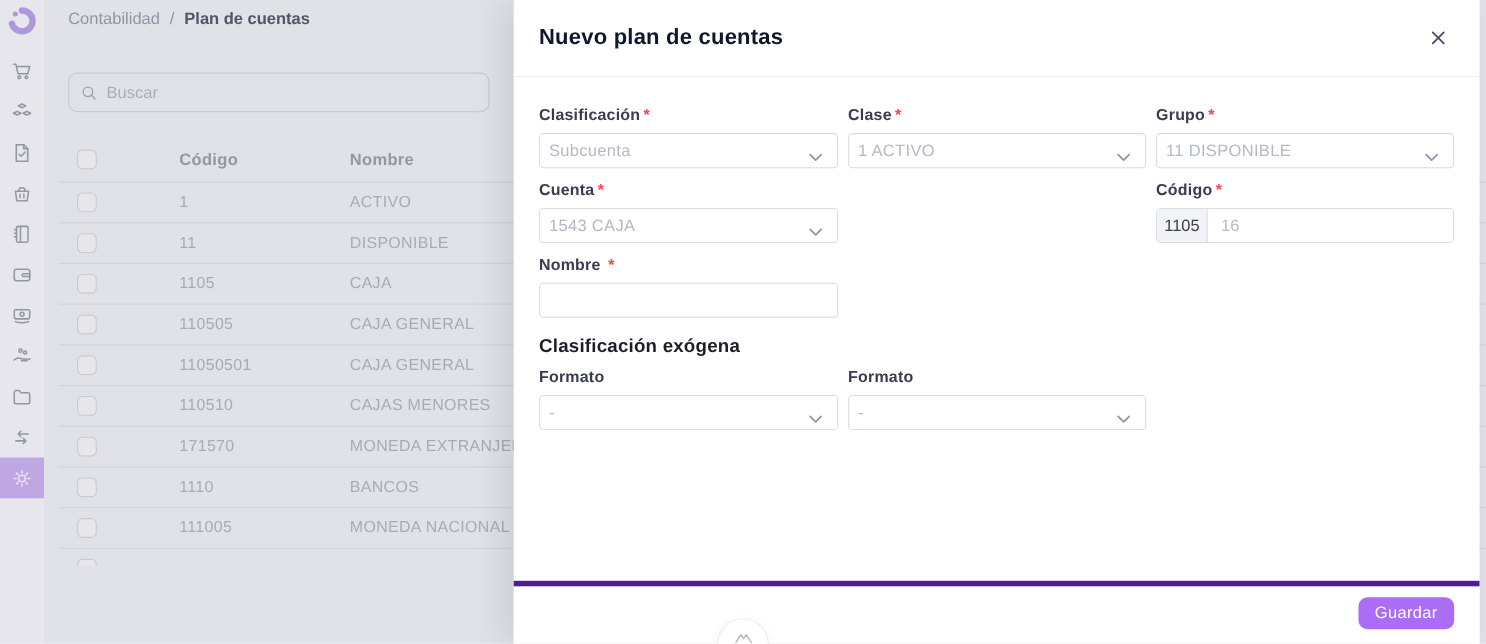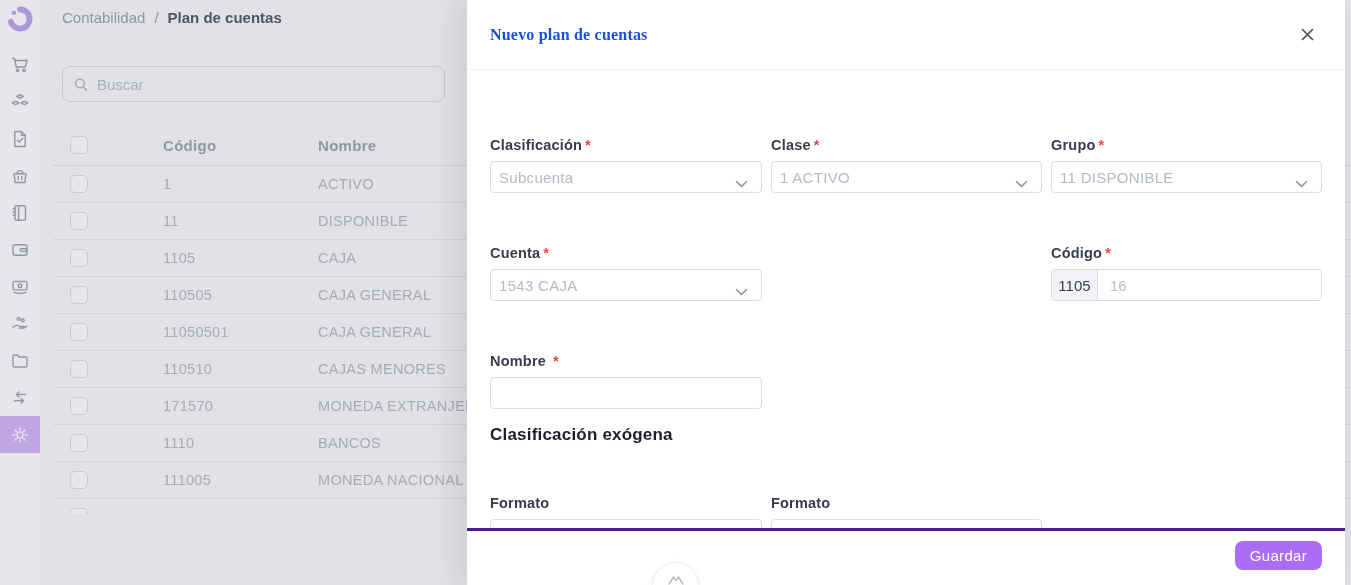--- a/index.html
+++ b/index.html
@@ -46,34 +46,34 @@
 
   
   .overlay { position:absolute; inset:0; background:rgba(28,30,55,0.07); z-index:5; }
 
   
   .modal { position:absolute; left:467px; top:0; width:878px; height:585px;
     background:#ffffff; z-index:10; box-shadow:-10px 0 28px rgba(20,20,40,.10); }
   .modal-header { height:70px; display:flex; align-items:center;
     justify-content:space-between; padding:0 26px 0 23px;
     border-bottom:1px solid #eef0f4; }
-  .modal-title { font-size:16px; font-weight:bold; color:#1d4ed8;
-    letter-spacing:.2px;font-family:Liberation Serif, serif; }
+  .modal-title { font-size:20px; font-weight:bold; color:#0f172a;
+    letter-spacing:.2px; }
   .close-btn { width:24px; height:24px; display:flex; align-items:center;
     justify-content:center; cursor:pointer; background:none; border:none; }
   .close-btn svg { stroke:#454a5c; stroke-width:1.6; stroke-linecap:round; }
 
   .modal-body { padding:27px 23px 0 23px; }
   .form-grid { display:grid; grid-template-columns:272px 271px 271px;
     column-gap:9px; }
   .field { margin-bottom:12px; }
   .col1 { grid-column:1; } .col2 { grid-column:2; } .col3 { grid-column:3; }
   .span-all { grid-column:1 / -1; }
   .flabel { font-size:14.5px; font-weight:bold; color:#383c4e;
-    margin-bottom:8px; letter-spacing:.2px;margin-top:40px; }
+    margin-bottom:8px; letter-spacing:.2px; }
   .req { color:#f4444c; margin-left:3px; }
   .control { position:relative; height:32px; border:1px solid #d8dce5;
     border-radius:4px; background:#fff; display:flex; align-items:center;
     padding:0 8px; cursor:pointer; }
   .control .value { font-size:15px; color:#b3b9c6; letter-spacing:.3px; }
   .chevron { position:absolute; right:13px; top:12px; }
   .chevron svg { stroke:#8d95a8; fill:none; stroke-width:1.6; stroke-linecap:round;
     stroke-linejoin:round; }
   .text-input { height:32px; width:100%; border:1px solid #d8dce5; border-radius:4px;
     padding:0 12px; font-size:15px; color:#3c3f4e; outline:none;
@@ -83,21 +83,21 @@
   .code-prefix { width:46px; background:#f2f3f7; border-right:1px solid #d8dce5;
     display:flex; align-items:center; justify-content:center; font-size:15px;
     color:#3c3f4e; }
   .code-input { flex:1; border:none; outline:none; padding:0 12px; font-size:15px;
     color:#3c3f4e; font-family:"Liberation Sans", sans-serif; }
   .code-input::placeholder { color:#b6bcc8; }
   .section-title { font-size:17px; font-weight:bold; color:#1c1e29;
     margin:4px 0 10px 0; letter-spacing:.2px; }
 
   .modal-footer { position:absolute; left:0; bottom:0; width:100%; height:57px;
-    border-top:3px solid #4c1d95; background:#fff; }
+    border-top:5px solid #4c1d95; background:#fff; }
   .save-btn { position:absolute; right:23px; top:10px; height:29px; padding:0 15px;
     background:#ab6df6; color:#ffffff; font-size:15px; border:none; border-radius:8px;
     cursor:pointer; font-family:"Liberation Sans", sans-serif; letter-spacing:.3px; }
 
   
   .scroll-top { position:absolute; left:652px; top:562px; width:47px; height:47px;
     border-radius:50%; background:#fff; border:1px solid #ededf0; z-index:20;
     box-shadow:0 2px 10px rgba(0,0,0,.05); display:flex; justify-content:center;
     padding-top:10px; cursor:pointer; }
   .scroll-top svg { stroke:#b9bdc6; fill:none; stroke-width:1.4;

